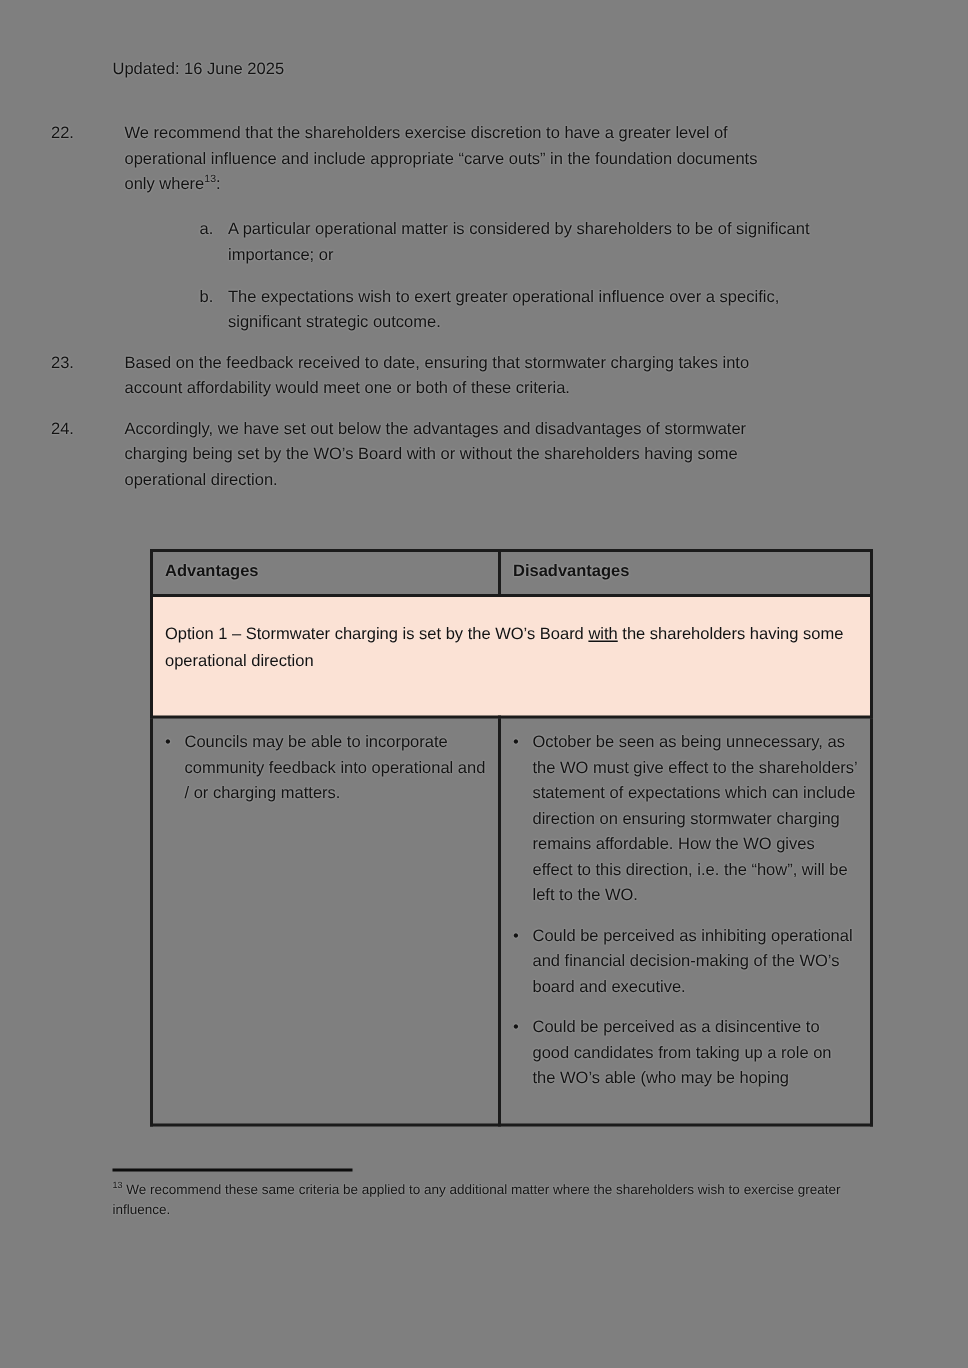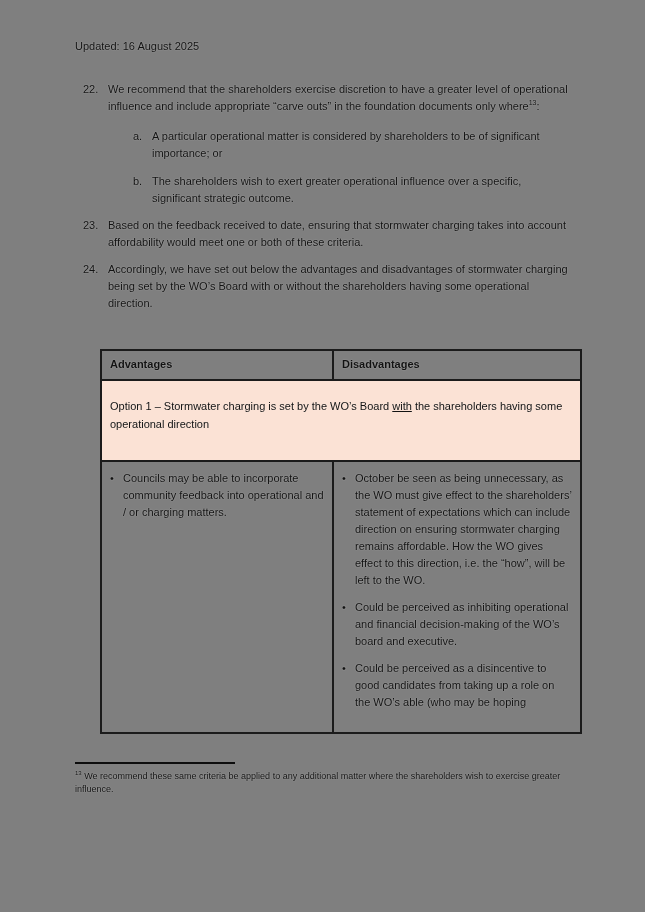--- a/index.html
+++ b/index.html
@@ -20,22 +20,23 @@
     box-sizing: border-box;
     font-size: 11px;
     line-height: 17px;
     text-shadow: 0 0 1.5px rgba(255,255,255,0.40);
   }
   .updated {
     margin: 0 0 0 75px;
   }
   .para {
     display: flex;
-    margin-left: 83px;
+    margin-left: 34px;
     width: 492px;
+    gap: 24px;
   }
   .para .num {
     width: 25px;
     flex-shrink: 0;
   }
   .para .ptext { flex: 1; }
   .p22 { margin-top: 26px; }
   .sub {
     display: flex;
     margin-left: 133px;
@@ -120,35 +121,35 @@
     font-size: 9px;
     line-height: 13px;
   }
   .footnote sup { font-size: 6px; }
 </style>
 </head>
 <body>
 
 <div class="doc">
 
-  <p class="updated">Updated: 16 August 2025</p>
+  <p class="updated">Updated: 16 June 2025</p>
 
   <div class="para p22">
     <span class="num">22.</span>
     <span class="ptext"><span>We recommend that the shareholders exercise discretion to have a greater level of operational influence and include appropriate “carve outs” in the foundation documents only where</span><sup>13</sup><span>:</span></span>
   </div>
 
   <div class="sub sub-a">
     <span class="marker">a.</span>
     <span class="ptext">A particular operational matter is considered by shareholders to be of significant importance; or</span>
   </div>
 
   <div class="sub sub-b">
     <span class="marker">b.</span>
-    <span class="ptext">The shareholders wish to exert greater operational influence over a specific, significant strategic outcome.</span>
+    <span class="ptext">The expectations wish to exert greater operational influence over a specific, significant strategic outcome.</span>
   </div>
 
   <div class="para p23">
     <span class="num">23.</span>
     <span class="ptext">Based on the feedback received to date, ensuring that stormwater charging takes into account affordability would meet one or both of these criteria.</span>
   </div>
 
   <div class="para p24">
     <span class="num">24.</span>
     <span class="ptext">Accordingly, we have set out below the advantages and disadvantages of stormwater charging being set by the WO’s Board with or without the shareholders having some operational direction.</span>

